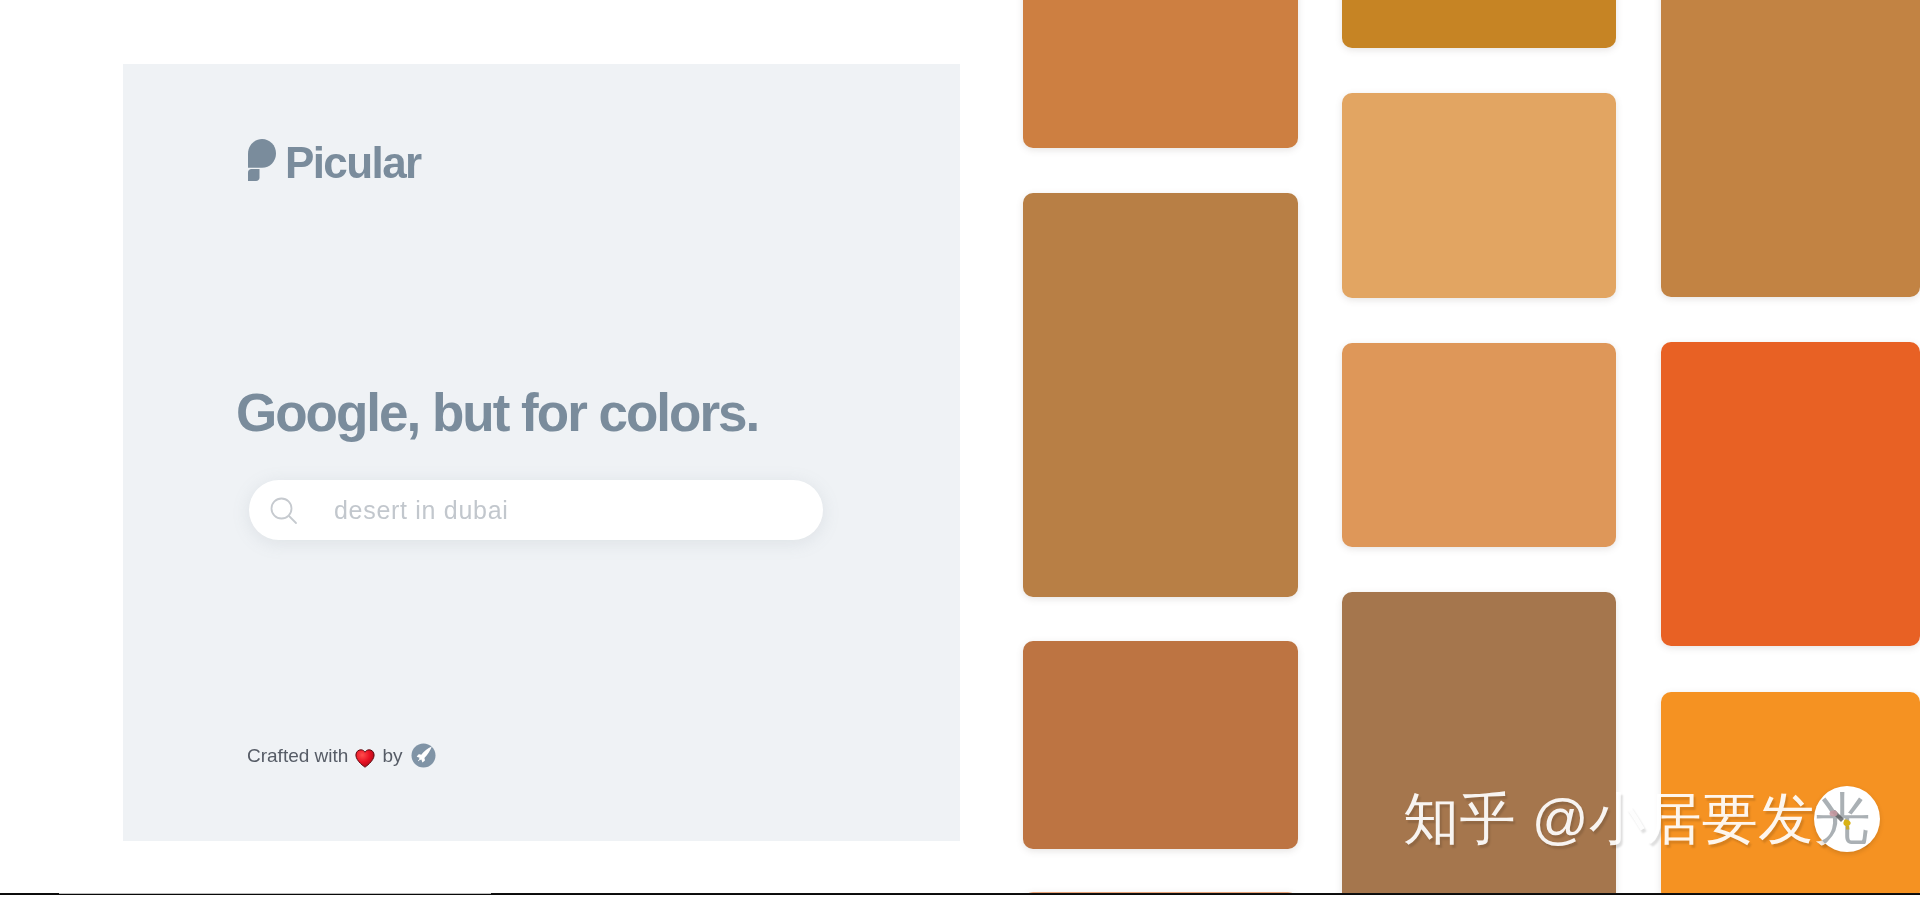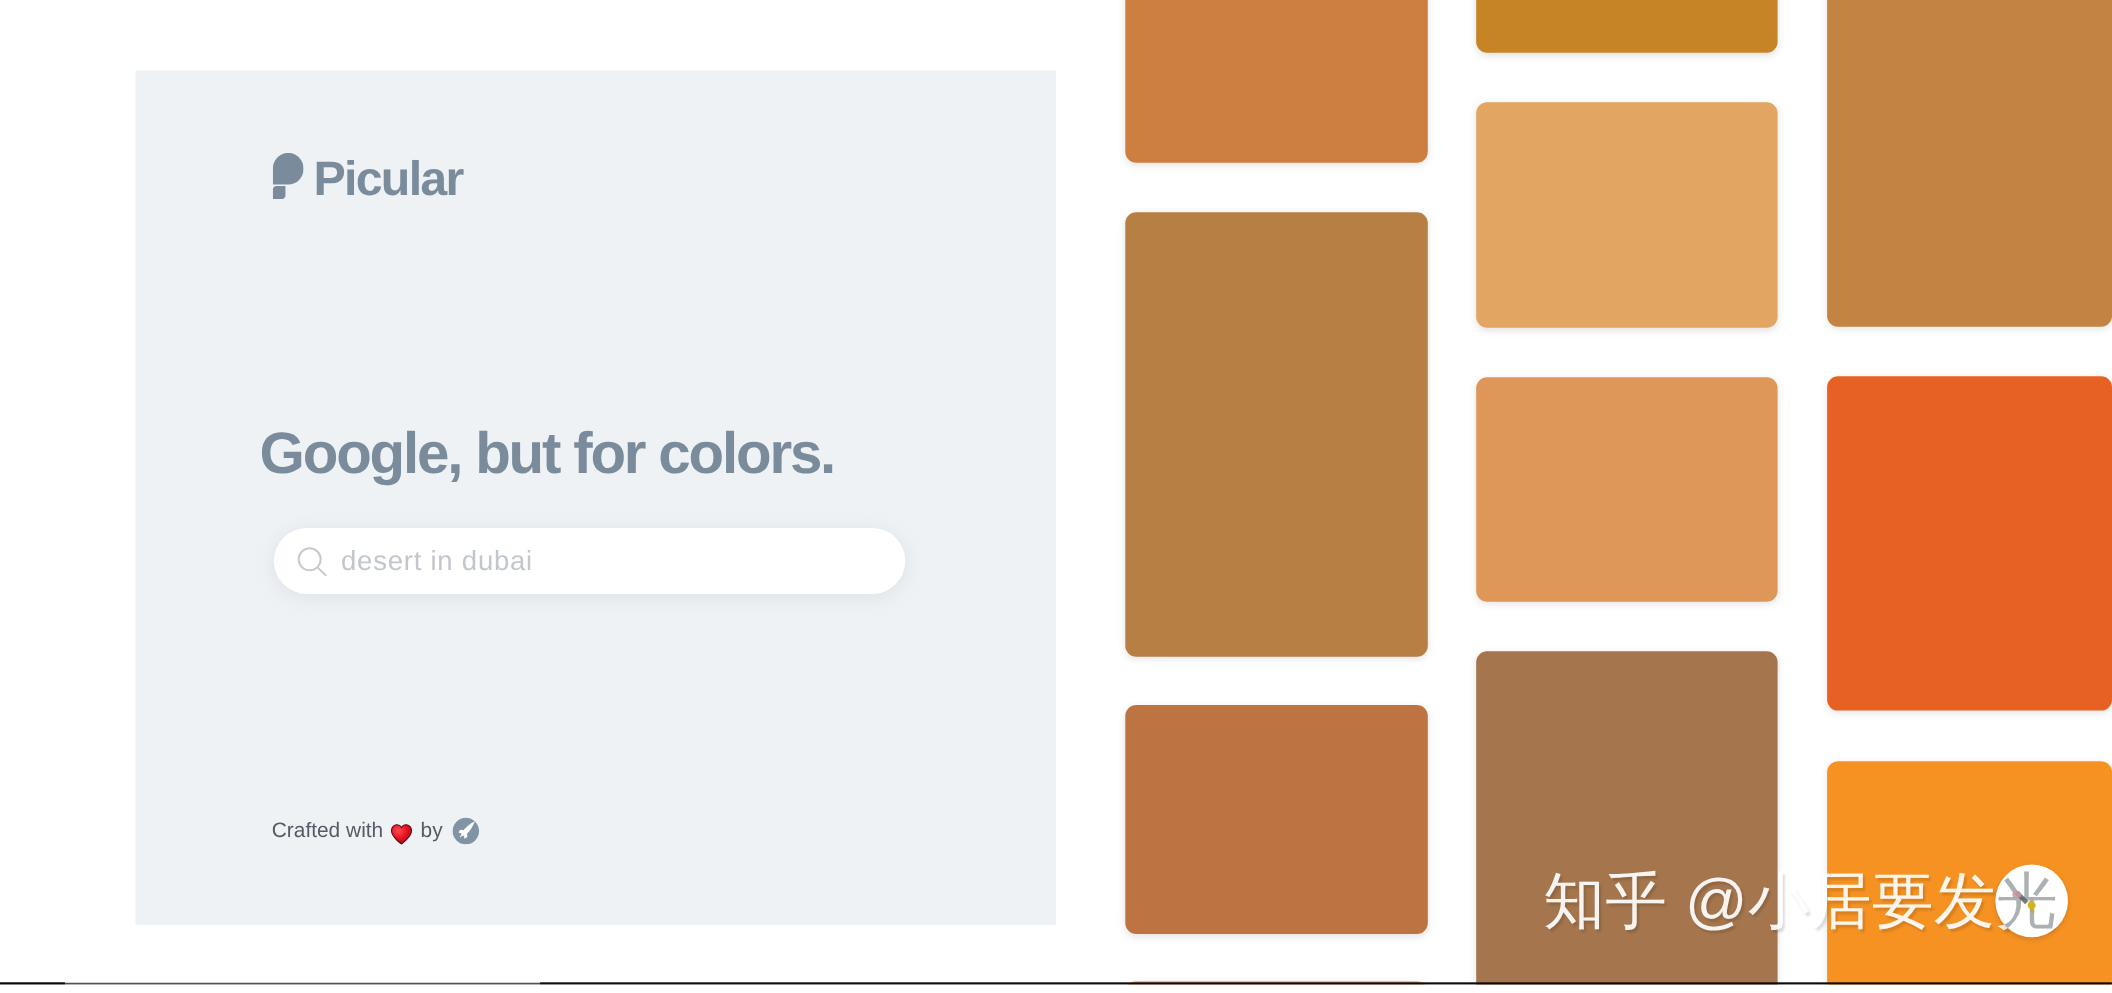--- a/index.html
+++ b/index.html
@@ -6,21 +6,21 @@
 *{margin:0;padding:0;box-sizing:border-box;}
 html,body{width:1920px;height:903px;overflow:hidden;background:#ffffff;font-family:"Liberation Sans",sans-serif;}
 .page{position:relative;width:1920px;height:895px;background:#ffffff;overflow:hidden;padding-left:16px;}
 .panel{position:absolute;left:123px;top:64px;width:837px;height:777px;background:#eff2f5;}
 .logo{position:absolute;left:248px;top:140px;display:flex;align-items:flex-start;}
 .logo-mark{width:28px;height:42px;display:block;margin-top:-1px;}
 .logo-text{font-size:44px;font-weight:700;color:#7a8c9c;letter-spacing:-1.6px;margin-left:9px;line-height:42px;margin-top:2px;}
 .headline{position:absolute;left:236px;top:383px;font-size:53px;font-weight:700;color:#7a8c9c;letter-spacing:-2px;line-height:60px;}
 .searchbox{position:absolute;left:249px;top:480px;width:574px;height:60px;background:#fff;border-radius:30px;box-shadow:0 3px 18px rgba(120,132,150,.15);display:flex;align-items:center;}
 .search-icon{margin-left:21px;margin-top:3px;width:30px;height:30px;flex:none;}
-.search-input{border:none;outline:none;background:transparent;font-size:25px;letter-spacing:0.7px;color:#c2c7cd;margin-left:10px;width:440px;font-family:"Liberation Sans",sans-serif;}
+.search-input{border:none;outline:none;background:transparent;font-size:25px;letter-spacing:0.7px;color:#c2c7cd;margin-left:34px;width:440px;font-family:"Liberation Sans",sans-serif;}
 .footer{position:absolute;left:247px;top:743px;display:flex;align-items:flex-end;font-size:19px;color:#565c66;line-height:24px;}
 .heart{margin:0 7px 0 7px;width:20px;height:19px;display:block;}
 .rocket{margin-left:9px;width:25px;height:25px;display:block;}
 .grid{position:absolute;left:0;top:0;width:1920px;height:903px;}
 .tile{position:absolute;border-radius:10px;box-shadow:0 2px 7px rgba(100,90,80,.16);}
 .wm{position:absolute;left:1403px;top:783px;white-space:nowrap;display:flex;align-items:center;}
 .wm-text{color:rgba(255,255,255,.92);font-size:56px;line-height:72px;letter-spacing:0.4px;text-shadow:2px 3px 2px rgba(0,0,0,.13);font-family:"Liberation Sans",sans-serif;}
 .wm-avatar{position:absolute;left:411px;top:3px;width:66px;height:66px;border-radius:50%;background:#fff;box-shadow:0 2px 5px rgba(0,0,0,.14);overflow:hidden;}
 .wm-avatar .wm-face{position:absolute;left:0;top:0;width:66px;height:66px;}
 .wm-avatar .wm-under{position:absolute;left:-411px;top:-3px;color:#aab0b4;font-size:56px;line-height:72px;letter-spacing:0.4px;white-space:nowrap;font-family:"Liberation Sans",sans-serif;}

